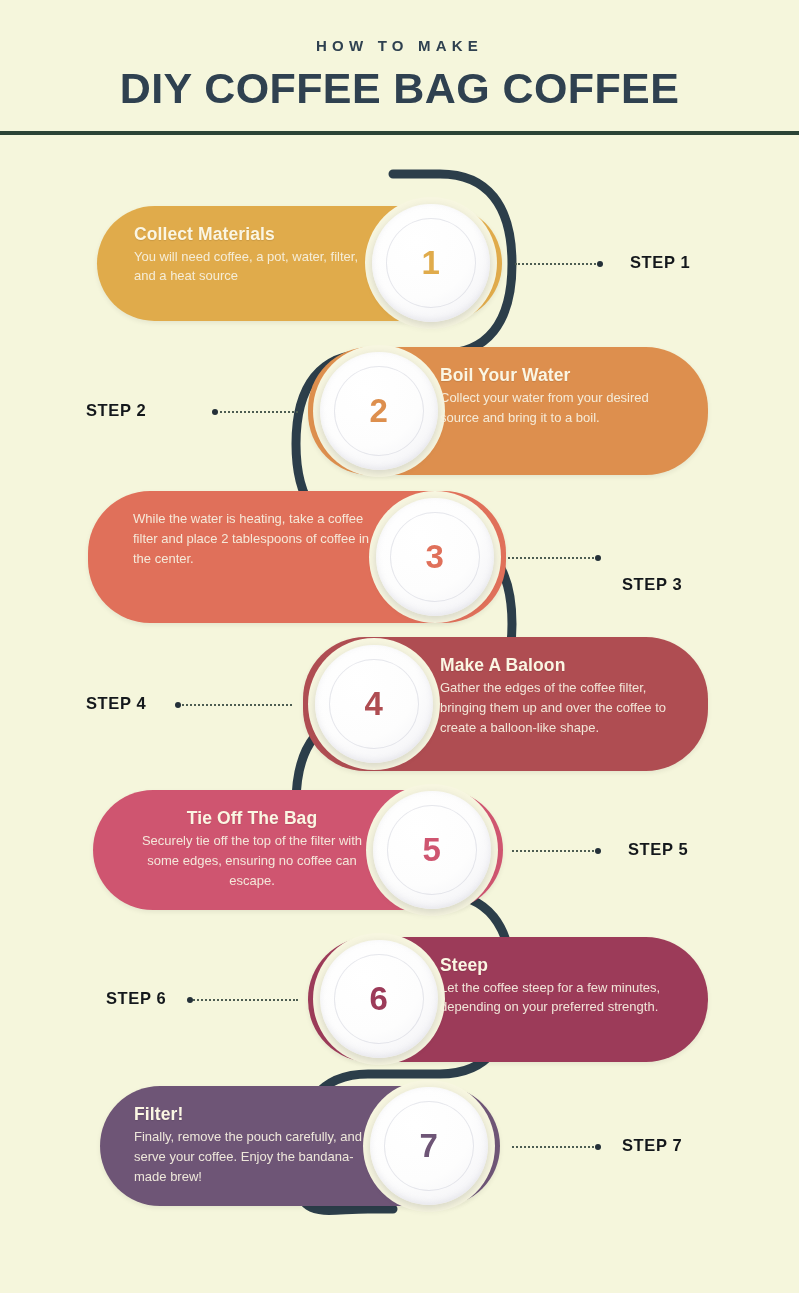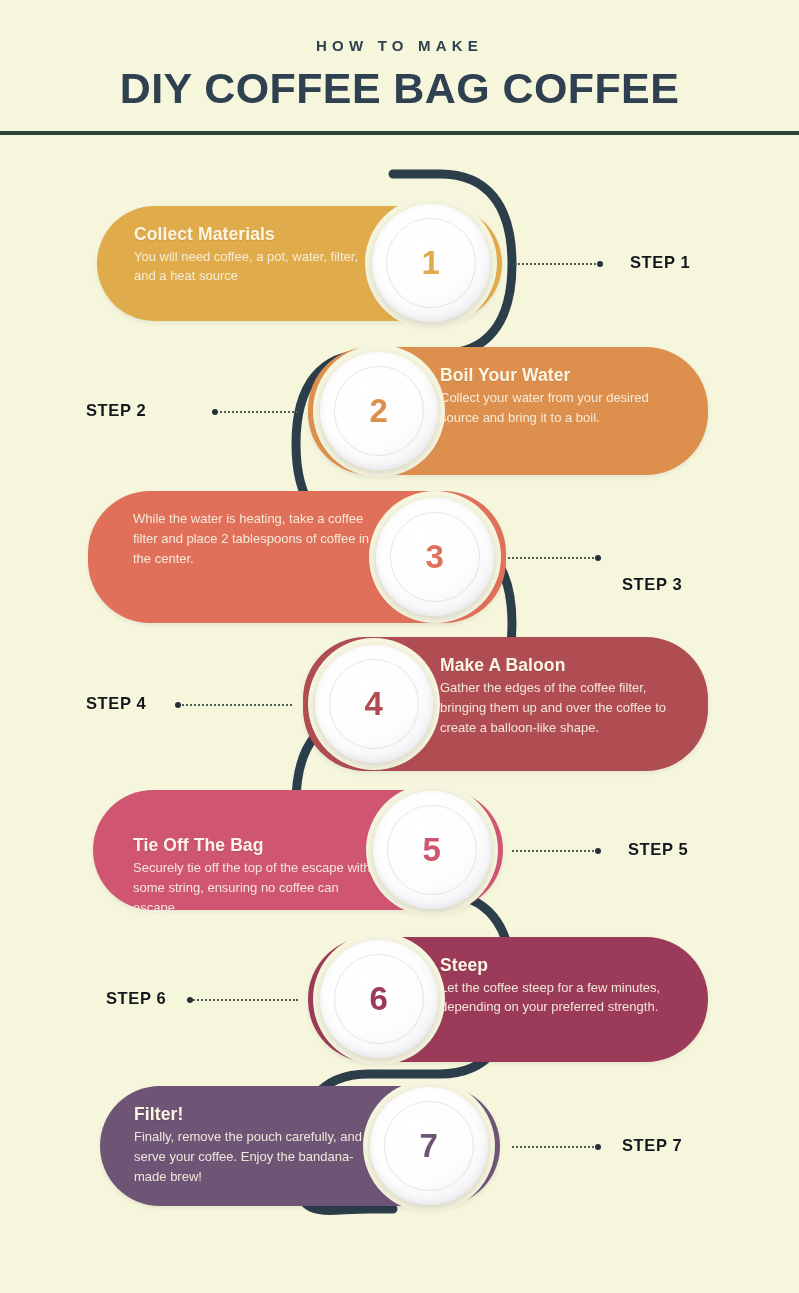--- a/index.html
+++ b/index.html
@@ -197,23 +197,23 @@
         <div class="step-label" style="left: 86px; top: 694px;">STEP 4</div>
       </div>
       <div class="row" style="top: 0px;">
         <div class="card" style="left: 93px; top: 790px; width: 410px; height: 120px; background: rgb(207, 85, 112);"></div>
         <div class="medallion" style="left: 366px; top: 784px; width: 132px; height: 132px;">
           <div class="halo" style="width: 132px; height: 132px;"></div>
           <div class="disc" style="left: 7px; top: 7px; width: 118px; height: 118px;">
             <div class="num" style="color: rgb(207, 85, 112);">5</div>
           </div>
         </div>
-        <div class="card-text" style="left: 133px; width: 238px; top: 835px;">
+        <div class="card-text" style="left: 133px; width: 238px; top: 808px; text-align: center;">
           <div class="card-title">Tie Off The Bag</div>
-          <div class="card-desc">Securely tie off the top of the escape with some string, ensuring no coffee can escape.</div>
+          <div class="card-desc">Securely tie off the top of the filter with some edges, ensuring no coffee can escape.</div>
         </div>
         <div class="leader" style="left: 512px; top: 850px; width: 86px;"></div>
         <div class="leader-dot" style="left: 595px; top: 848px;"></div>
         <div class="step-label" style="left: 622px; top: 840px; margin-left: 6px;">STEP 5</div>
       </div>
       <div class="row" style="top: 0px;">
         <div class="card" style="left: 308px; top: 936.5px; width: 400px; height: 125px; background: rgb(156, 59, 89);"></div>
         <div class="medallion" style="left: 313px; top: 933px; width: 132px; height: 132px;">
           <div class="halo" style="width: 132px; height: 132px;"></div>
           <div class="disc" style="left: 7px; top: 7px; width: 118px; height: 118px;">

